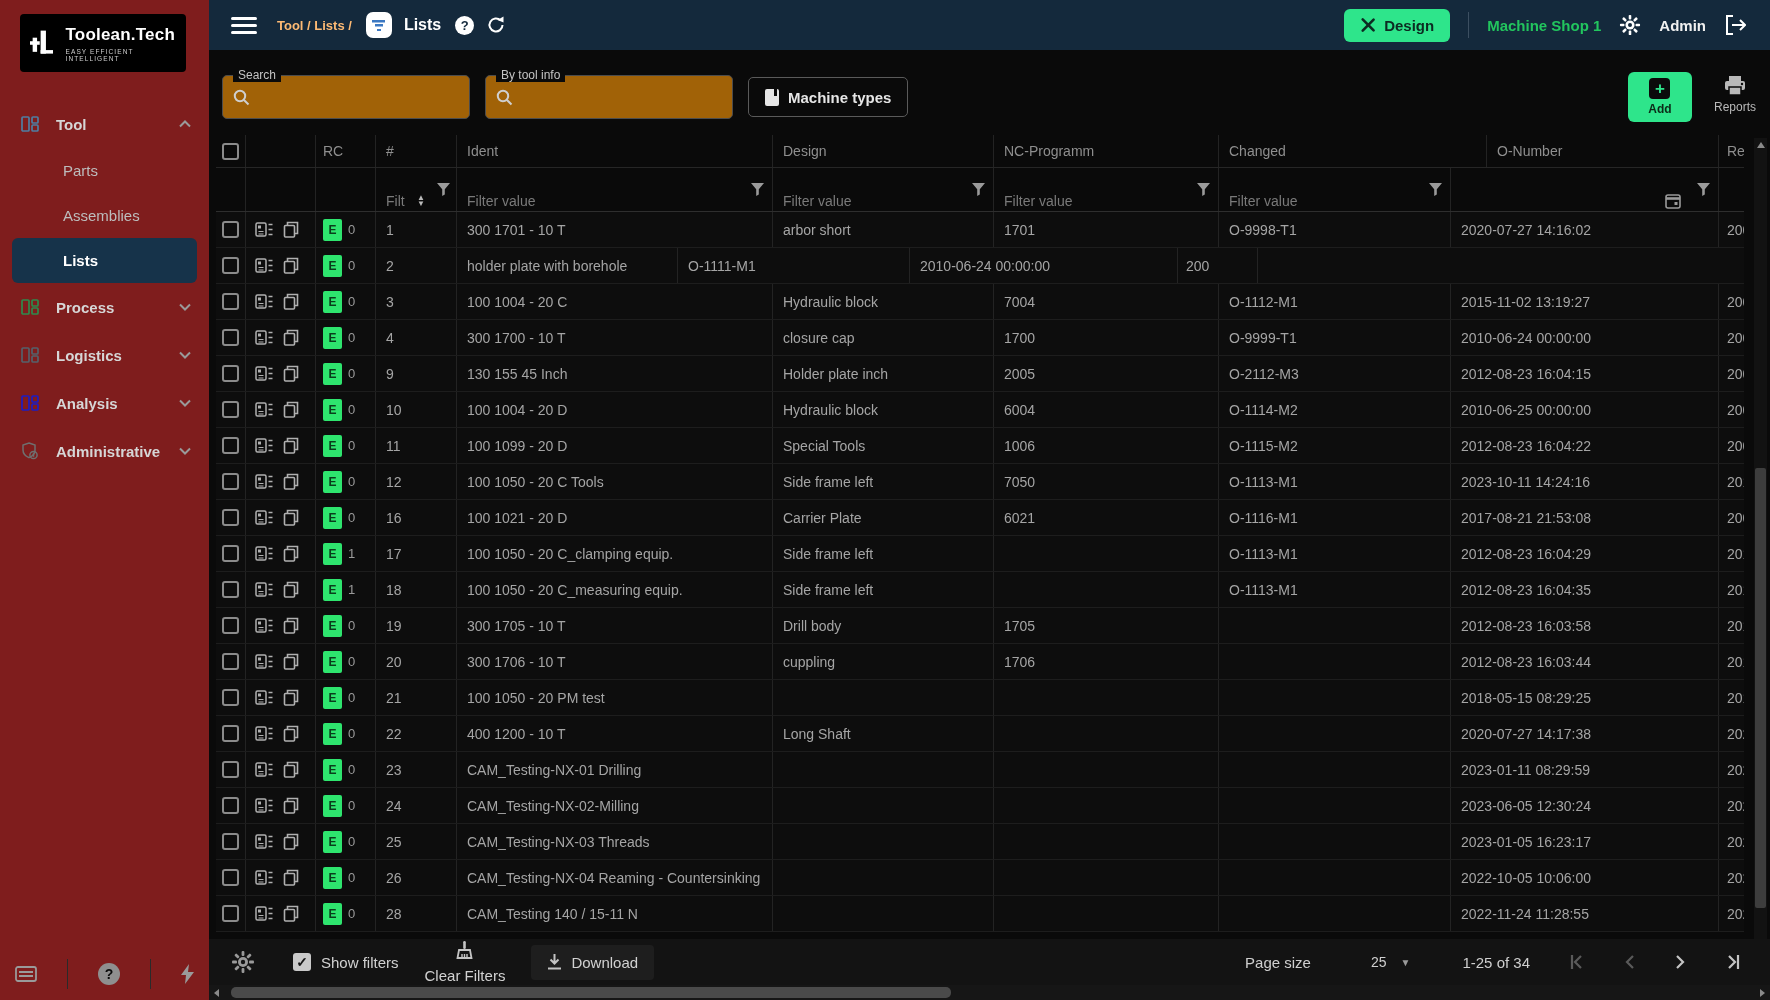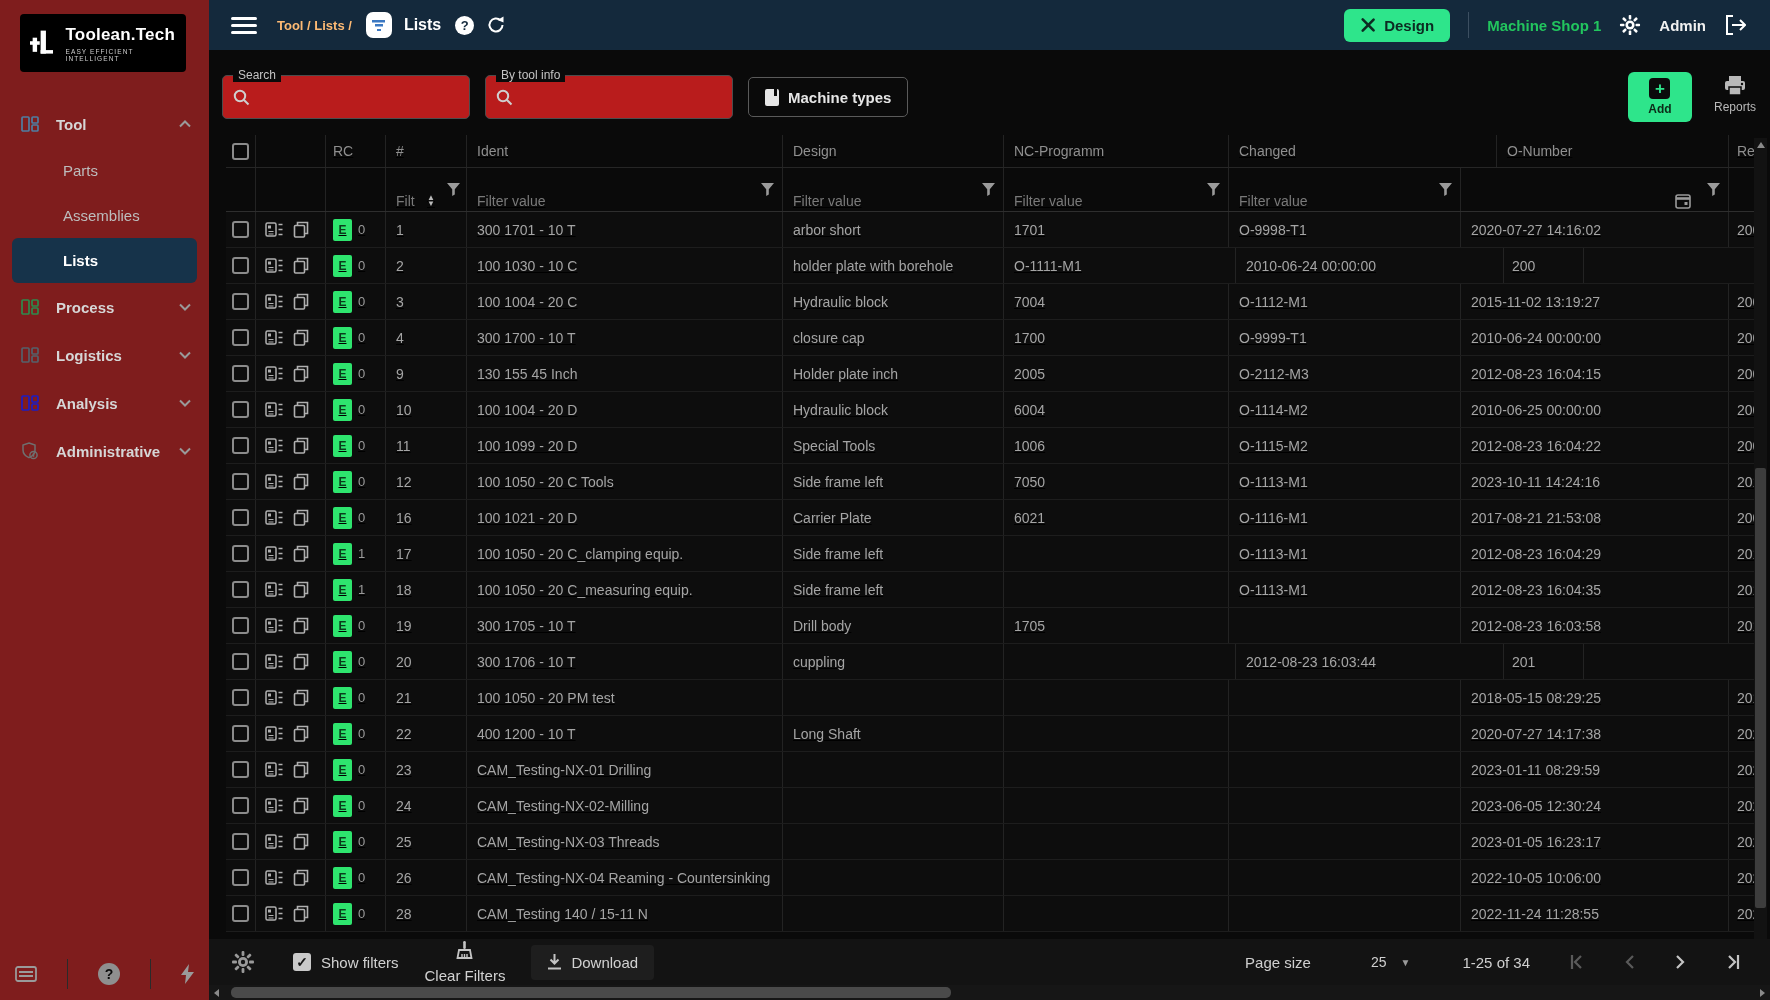--- a/index.html
+++ b/index.html
@@ -47,42 +47,42 @@
     padding:8px 16px; cursor:pointer; }
   .nav-divider { width:1px; height:26px; background:#3c4f61; }
   .shop { color:#22c55e; font-size:15px; font-weight:700; cursor:pointer; }
   .admin { color:#f0f0f0; font-size:15px; font-weight:600; cursor:pointer; }
 
   
   .content { position:absolute; left:209px; top:50px; width:1561px; height:950px; background:#0a0a0a; }
 
   .searchrow { position:absolute; left:13px; top:22px; right:14px; display:flex; align-items:center; }
   .field { position:relative; width:248px; height:44px; border:1px solid #4c4c4c; border-radius:5px;
-    display:flex; align-items:center; padding:0 10px; margin-right:15px; background:#b91c1c; }
+    display:flex; align-items:center; padding:0 10px; margin-right:15px; background:#a16207; }
   .field label { position:absolute; top:-8px; left:10px; font-size:12px; color:#c4c4c4;
     background:#0a0a0a; padding:0 5px; }
   .field input { background:transparent; border:none; outline:none; color:#ddd; font-size:14px;
     width:180px; margin-left:8px; font-family:"Liberation Sans",sans-serif; }
   .btn-machinetypes { display:flex; align-items:center; gap:9px; border:1px solid #5a5a5a;
     background:transparent; color:#e6e6e6; font-weight:bold; font-size:15px; border-radius:5px;
     height:40px; padding:0 16px; cursor:pointer; }
   .right-actions { margin-left:auto; display:flex; align-items:flex-start; gap:22px; }
   .btn-add { width:64px; height:50px; background:var(--green); border:none; border-radius:6px;
     display:flex; flex-direction:column; align-items:center; justify-content:center; gap:3px;
     cursor:pointer; }
   .btn-add .plusbox { width:21px; height:21px; background:#0b0b0b; border-radius:4px;
     display:flex; align-items:center; justify-content:center; }
   .btn-add .plusbox span { color:var(--green); font-size:17px; font-weight:bold; line-height:1; }
   .btn-add .t { color:#0c2b18; font-size:12px; font-weight:600; }
   .btn-reports { background:none; border:none; display:flex; flex-direction:column; align-items:center;
     gap:4px; cursor:pointer; padding-top:4px; }
   .btn-reports .t { color:#b9b9b9; font-size:12px; }
 
   
-  .tablewrap { position:absolute; left:17px; top:85px; width:1528px; height:800px; overflow:hidden;text-decoration:underline; }
+  .tablewrap { position:absolute; left:7px; top:85px; width:1528px; height:800px; overflow:hidden; }
   .trow { display:flex; }
   .cell { flex:none; border-right:1px solid #232323; display:flex; align-items:center;
     padding-left:10px; color:#a5a5a5; font-size:14px; overflow:hidden; white-space:nowrap; }
   .c0{width:30px;padding-left:6px;} .c1{width:70px;gap:10px;padding-left:9px;} .c2{width:60px;gap:6px;padding-left:7px;}
   .c3{width:81px;} .c4{width:316px;} .c5{width:221px;} .c6{width:225px;} .c7{width:232px;}
   .c8{width:268px;} .c9{width:80px;padding-left:8px;}
   .thead { height:33px; border-bottom:1px solid #262626; }
   .thead .cell { color:#8f8f8f; }
   .tfilter { height:44px; border-bottom:1px solid #2e2e2e; }
   .filterbox { display:flex; align-items:center; width:100%; margin-right:8px;
@@ -438,21 +438,20 @@
       <svg width="16" height="17" viewBox="0 0 16 17" fill="none" stroke="#b0b0b0" stroke-width="1.6">
         <path d="M4.5 4V1.5h10v11H12"></path>
               <rect x="1.5" y="4.5" width="10" height="11.5" rx="1"></rect>
       </svg>
     </div>
     <div class="cell c2">
       <span class="badge">E</span>
       <span class="rc-n">0</span>
     </div>
     <div class="cell c3">2</div>
-    <div class="cell c4">100 1030 - 10 C</div>
     <div class="cell c5">holder plate with borehole</div>
     <div class="cell c7">O-1111-M1</div>
     <div class="cell c8">2010-06-24 00:00:00</div>
     <div class="cell c9">200</div>
   </div>
         <div class="trow">
     <div class="cell c0">
             <span class="cb"></span>
           </div>
     <div class="cell c1">
@@ -747,20 +746,21 @@
               <rect x="1.5" y="4.5" width="10" height="11.5" rx="1"></rect>
       </svg>
     </div>
     <div class="cell c2">
       <span class="badge">E</span>
       <span class="rc-n">0</span>
     </div>
     <div class="cell c3">20</div>
     <div class="cell c4">300 1706 - 10 T</div>
     <div class="cell c5">cuppling</div>
+    <div class="cell c6">1706</div>
     <div class="cell c7"></div>
     <div class="cell c8">2012-08-23 16:03:44</div>
     <div class="cell c9">201</div>
   </div>
         <div class="trow">
     <div class="cell c0">
             <span class="cb"></span>
           </div>
     <div class="cell c1">
       <svg width="18" height="15" viewBox="0 0 18 15" fill="none" stroke="#b0b0b0" stroke-width="1.5">

